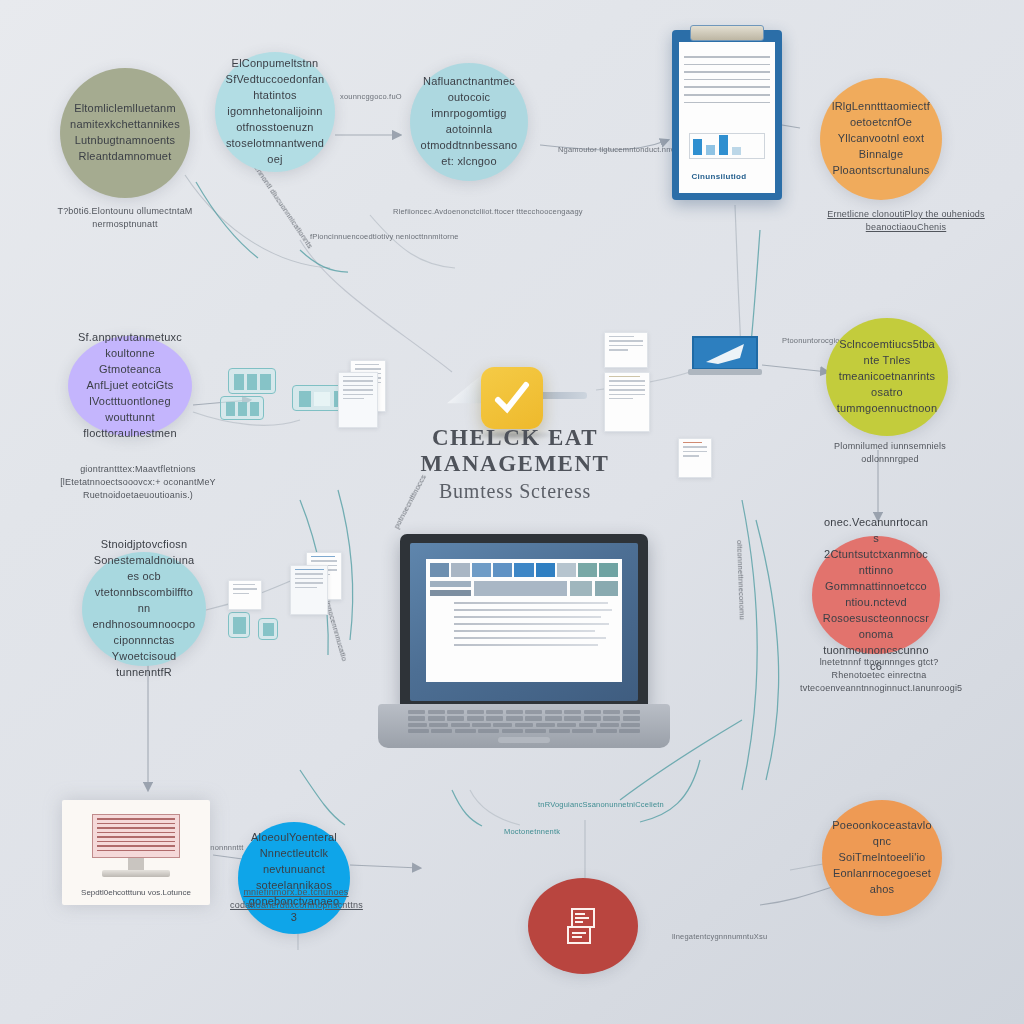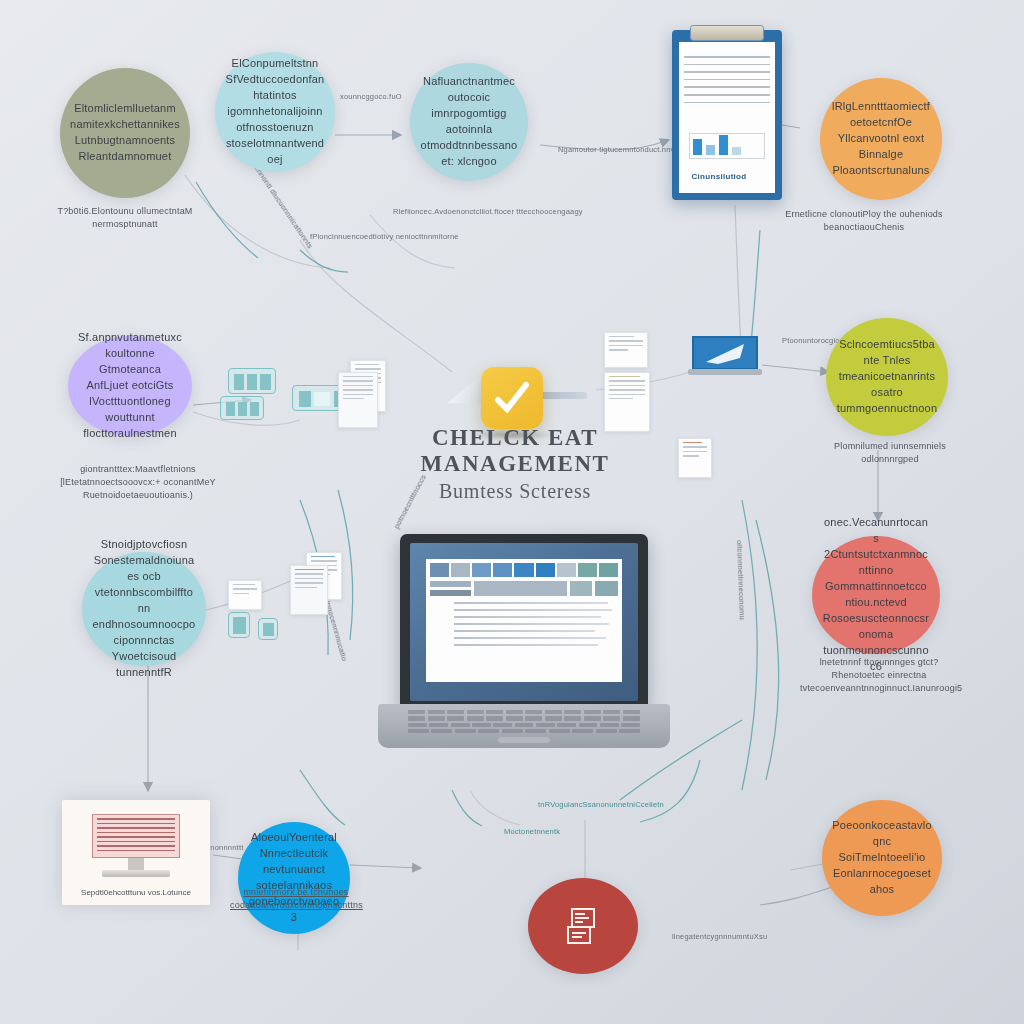--- a/index.html
+++ b/index.html
@@ -195,21 +195,21 @@
   </div>
 
   <div class="node soft" style="left:820px;top:78px;width:122px;height:122px;background:#f0ab5c;">
     <div class="node-text">lRlgLenntttaomiectfoetoetcnfOe Yllcanvootnl eoxt Binnalge Ploaontscrtunaluns</div>
   </div>
 
   <div class="node soft" style="left:410px;top:63px;width:118px;height:118px;background:#add8e0;">
     <div class="node-text">Nafluanctnantmecoutocoic
 imnrpogomtigg aotoinnla otmoddtnnbessanoet: xlcngoo</div>
   </div>
-  <div class="cap" style="left:778px;top:208px;width:172px;">Ernetlicne clonoutiPloy the ouheniods beanoctiaouChenis</div>
+  <div class="cap" style="left:820px;top:208px;width:172px;text-decoration:underline;">Ernetlicne clonoutiPloy the ouheniods beanoctiaouChenis</div>
 
   <div class="node soft" style="left:68px;top:336px;width:124px;height:100px;background:#c4b5fd;">
     <div class="node-text">Sf.anpnvutanmetuxckoultonne Gtmoteanca AnfLjuet eotciGts lVoctttuontloneg wouttunnt flocttoraulnestmen</div>
   </div>
   <div class="cap" style="left:50px;top:463px;width:176px;">giontrantttex:Maavtfletnions [lEtetatnnoectsooovcx:+ oconantMeY Ruetnoidoetaeuoutioanis.)</div>
 
   <div class="node soft" style="left:82px;top:552px;width:124px;height:114px;background:#a8d8df;">
     <div class="node-text">Stnoidjptovcfiosn Sonestemaldnoiunaes ocb vtetonnbscombilfftonn endhnosoumnoocpociponnnctas Ywoetcisoud tunnenntfR</div>
   </div>
 

